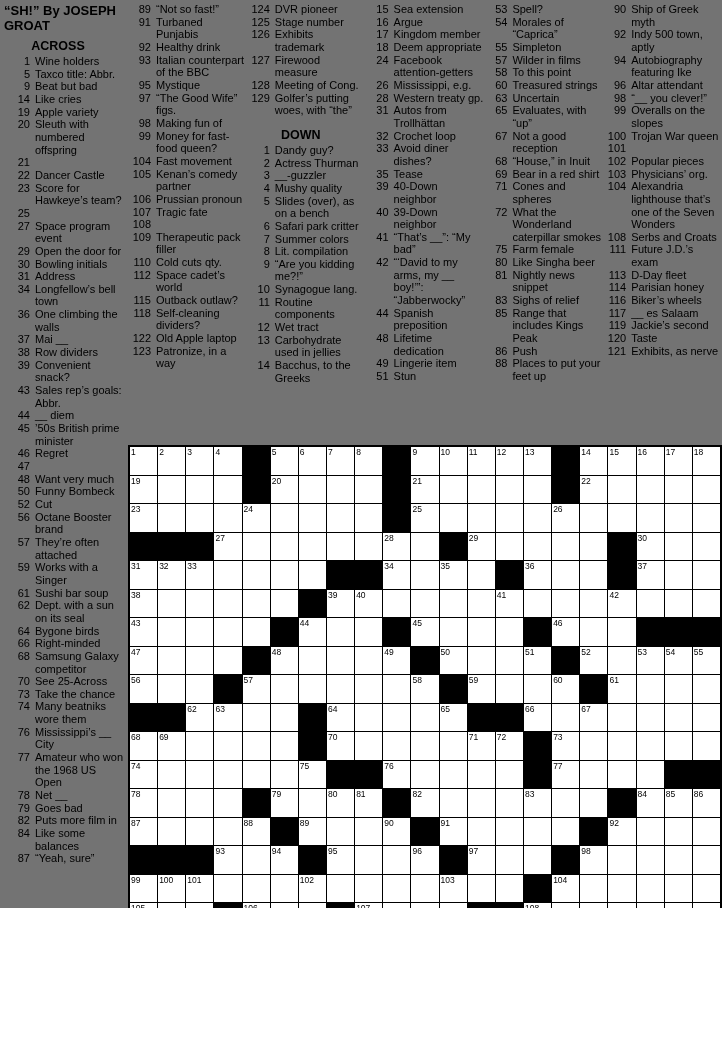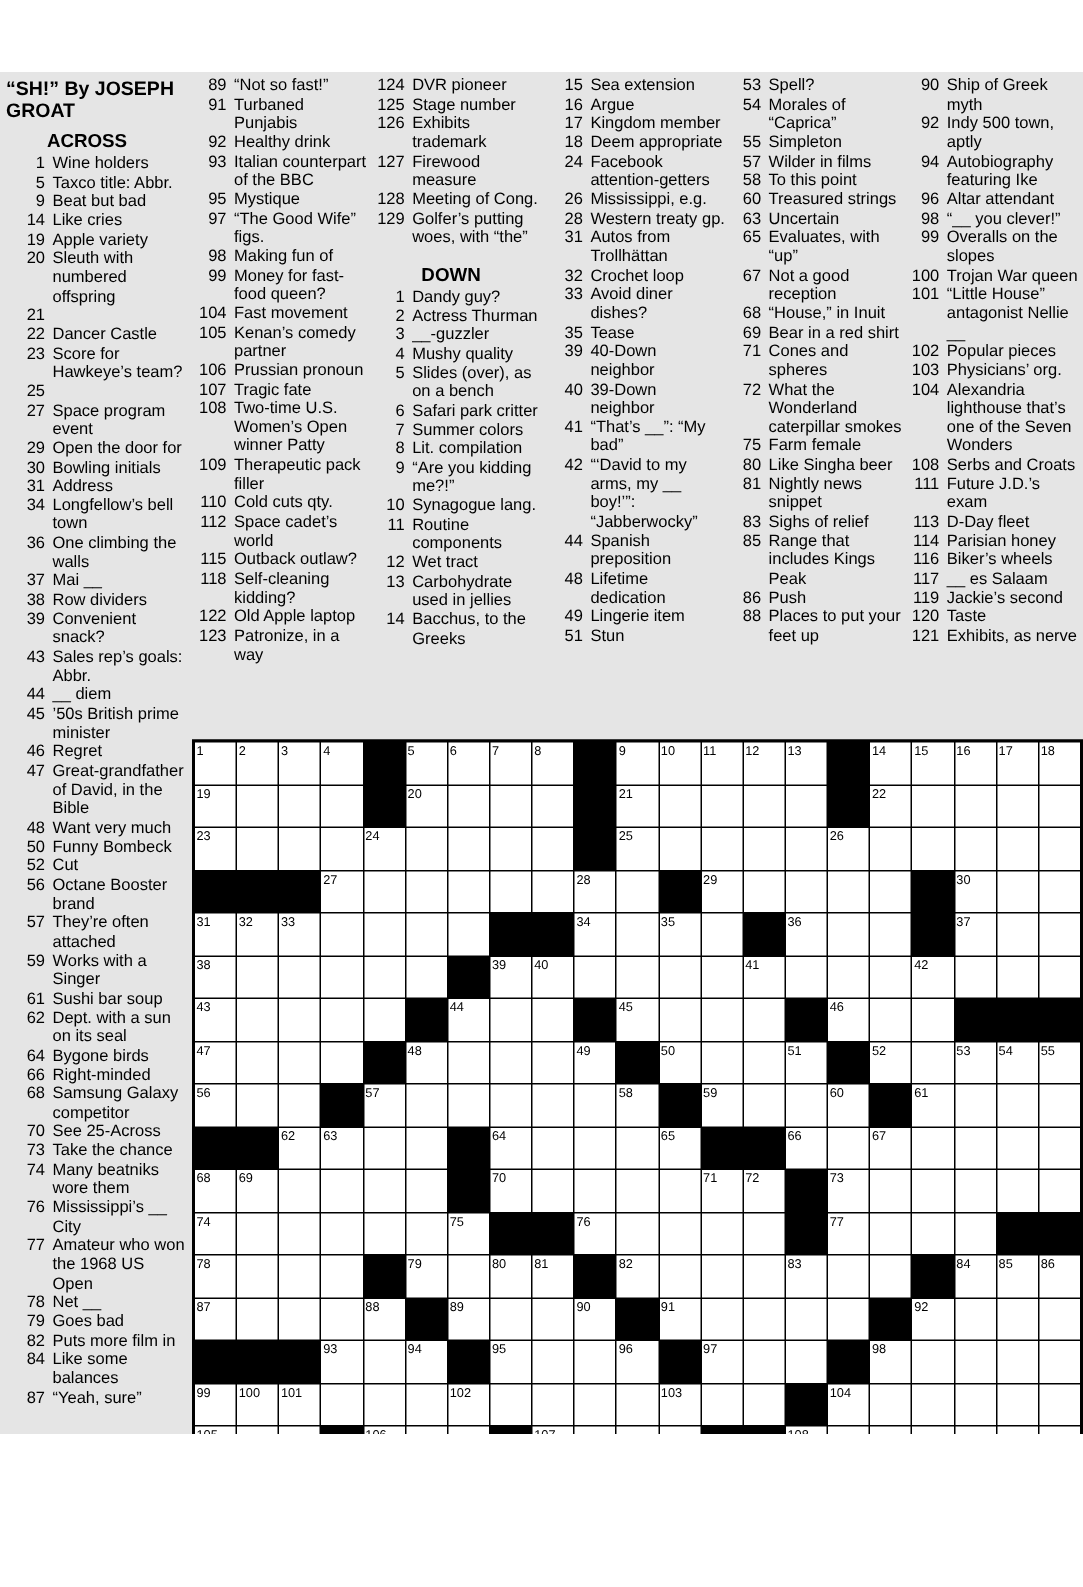--- a/index.html
+++ b/index.html
@@ -1,20 +1,19 @@
 <!DOCTYPE html>
 <html><head>
 <meta charset="utf-8">
 <style>
   html,body{margin:0;padding:0;background:#fff;}
   .page{
-    position:relative;width:722px;height:908px;background:#e5e5e5;
+    position:relative;width:722px;height:908px;background:#737373;
     font-family:"Liberation Sans","DejaVu Sans",sans-serif;color:#000;
     overflow:hidden;
-    margin-top:48px;
   }
   
   .left-rail{position:absolute;left:0;top:0;width:128px;height:1058px;
     padding:3px 2px 0 4px;box-sizing:border-box;}
   .title{font-weight:bold;font-size:13px;line-height:15px;margin-bottom:7px;}
   .hdr{font-weight:bold;font-size:12.5px;line-height:13px;text-align:center;
     margin:6px 14px 2px 0;}
   .clue{display:flex;font-size:11px;line-height:12.65px;}
   .clue .n{flex:none;width:26px;text-align:right;margin-right:5px;}
   .clue .t{flex:1;min-width:0;}
@@ -128,21 +127,20 @@
         <div class="clue">
           <span class="n">45</span>
           <span class="t">’50s British prime minister</span>
         </div>
         <div class="clue">
           <span class="n">46</span>
           <span class="t">Regret</span>
         </div>
         <div class="clue">
           <span class="n">47</span>
-          <span class="t">Great-grandfather of David, in the Bible</span>
         </div>
         <div class="clue">
           <span class="n">48</span>
           <span class="t">Want very much</span>
         </div>
         <div class="clue">
           <span class="n">50</span>
           <span class="t">Funny Bombeck</span>
         </div>
         <div class="clue">
@@ -269,41 +267,40 @@
         <div class="clue">
           <span class="n">106</span>
           <span class="t">Prussian pronoun</span>
         </div>
         <div class="clue">
           <span class="n">107</span>
           <span class="t">Tragic fate</span>
         </div>
         <div class="clue">
           <span class="n">108</span>
-          <span class="t">Two-time U.S. Women’s Open winner Patty</span>
         </div>
         <div class="clue">
           <span class="n">109</span>
           <span class="t">Therapeutic pack filler</span>
         </div>
         <div class="clue">
           <span class="n">110</span>
           <span class="t">Cold cuts qty.</span>
         </div>
         <div class="clue">
           <span class="n">112</span>
           <span class="t">Space cadet’s world</span>
         </div>
         <div class="clue">
           <span class="n">115</span>
           <span class="t">Outback outlaw?</span>
         </div>
         <div class="clue">
           <span class="n">118</span>
-          <span class="t">Self-cleaning kidding?</span>
+          <span class="t">Self-cleaning dividers?</span>
         </div>
         <div class="clue">
           <span class="n">122</span>
           <span class="t">Old Apple laptop</span>
         </div>
         <div class="clue">
           <span class="n">123</span>
           <span class="t">Patronize, in a way</span>
         </div>
       </div>
@@ -578,21 +575,20 @@
         <div class="clue">
           <span class="n">99</span>
           <span class="t">Overalls on the slopes</span>
         </div>
         <div class="clue">
           <span class="n">100</span>
           <span class="t">Trojan War queen</span>
         </div>
         <div class="clue">
           <span class="n">101</span>
-          <span class="t">“Little House” antagonist Nellie __</span>
         </div>
         <div class="clue">
           <span class="n">102</span>
           <span class="t">Popular pieces</span>
         </div>
         <div class="clue">
           <span class="n">103</span>
           <span class="t">Physicians’ org.</span>
         </div>
         <div class="clue">

